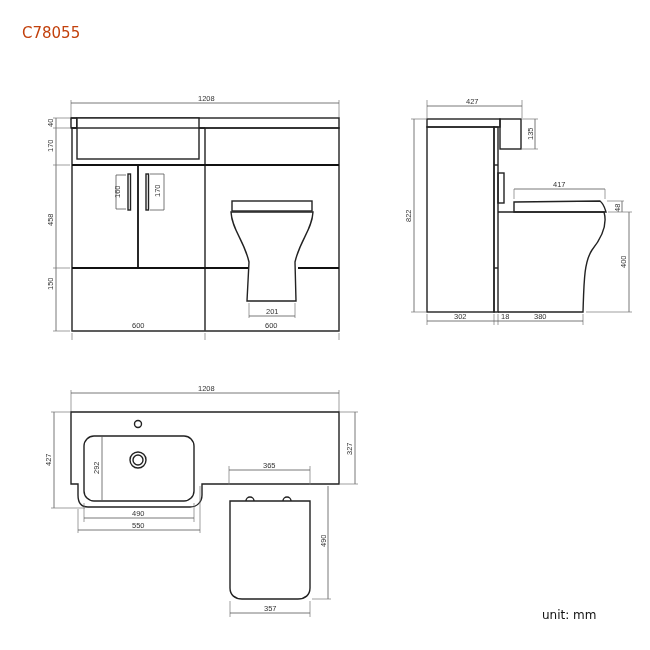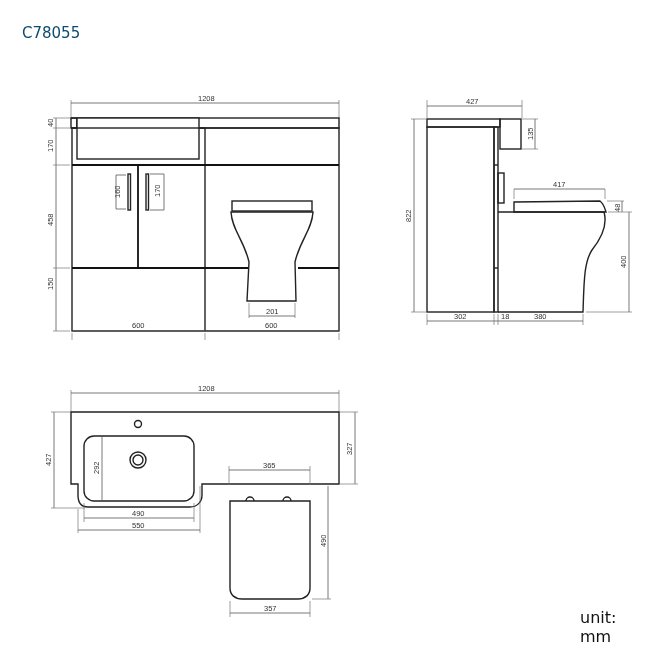--- a/index.html
+++ b/index.html
@@ -1,18 +1,18 @@
 <!DOCTYPE html>
 <html><head>
 <meta charset="utf-8">
 <style>
   html, body { margin: 0; padding: 0; background: #ffffff; }
   body { width: 650px; height: 650px; position: relative; overflow: hidden; font-family: "Liberation Sans", sans-serif; }
-  .code { position: absolute; left: 22px; top: 24px; font-size: 15px; color: #0c4a6e; font-family: "DejaVu Sans", sans-serif; }
-  .unit { position: absolute; left: 580px; top: 608px; font-size: 16px; color: #111; font-family: "DejaVu Sans", sans-serif; }
+  .code { position: absolute; left: 22px; top: 24px; font-size: 15px; color: #c2410c; font-family: "DejaVu Sans", sans-serif; }
+  .unit { position: absolute; left: 542px; top: 608px; font-size: 12px; color: #111; font-family: "DejaVu Sans", sans-serif; }
   svg { position: absolute; left: 0; top: 0; }
   .ln { stroke: #222; stroke-width: 1.4; fill: none; }
   .thk { stroke: #111; stroke-width: 1.8; fill: none; }
   .dim { stroke: #555; stroke-width: 0.8; fill: none; }
   .ext { stroke: #777; stroke-width: 0.7; fill: none; }
   text.d { font-family: "Liberation Sans", sans-serif; font-size: 7.5px; fill: #333; }
 </style>
 </head>
 <body>
 

